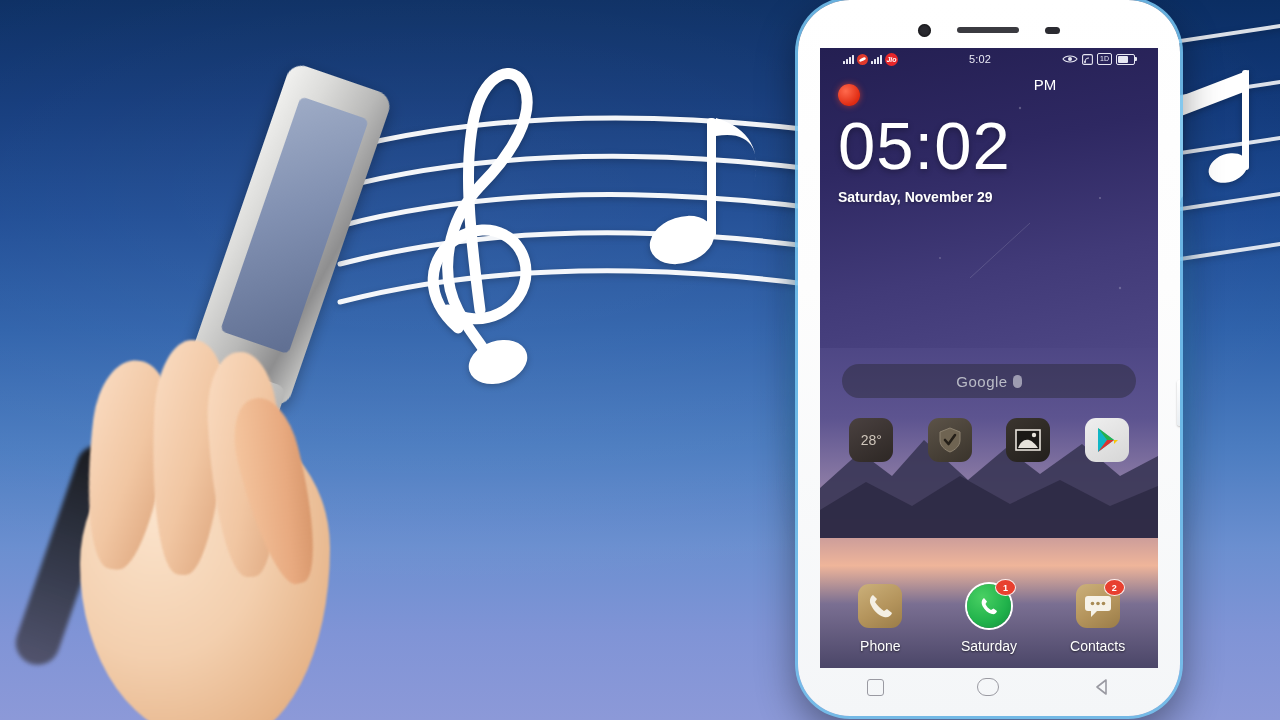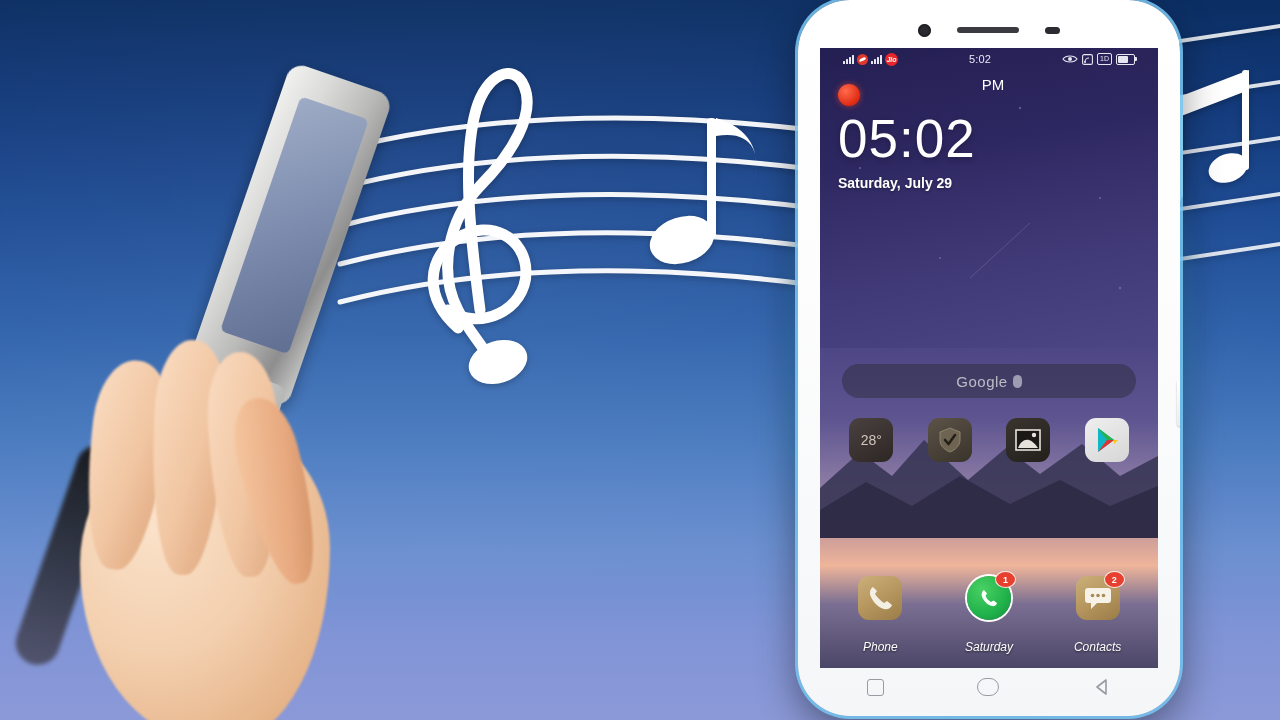--- a/index.html
+++ b/index.html
@@ -91,23 +91,23 @@
   .jio{background:#e8262a;color:#fff;font-size:7px;font-weight:bold;border-radius:50%;
      width:13px;height:13px;display:flex;align-items:center;justify-content:center;font-style:italic;}
   .batt{width:17px;height:9px;border:1.2px solid #e7e7f2;border-radius:2px;position:relative;}
   .batt:after{content:"";position:absolute;right:-3px;top:2px;width:2px;height:4px;background:#e7e7f2;border-radius:0 1px 1px 0;}
   .batt span{position:absolute;left:1px;top:1px;bottom:1px;width:60%;background:#e7e7f2;border-radius:1px;display:block;}
   .badge1d{border:1.2px solid #e7e7f2;border-radius:2px;font-size:7px;padding:0 2px;line-height:10px;}
 
   .reddot{position:absolute;left:18px;top:36px;width:22px;height:22px;border-radius:50%;
      background:radial-gradient(circle at 35% 32%, #ff6a4d, #e02b12 70%);box-shadow:0 0 6px rgba(255,70,40,.6);}
   .clock{position:absolute;left:18px;top:64px;color:#fff;}
-  .clock .big{font-size:53px;font-weight:300;letter-spacing:1px;line-height:1;
+  .clock .big{font-size:67px;font-weight:300;letter-spacing:1px;line-height:1;
      text-shadow:0 2px 6px rgba(0,0,0,.3);}
-  .clock .ampm{font-size:15px;font-weight:400;vertical-align:top;margin-left:6px;position:relative;top:-36px;}
+  .clock .ampm{font-size:15px;font-weight:400;vertical-align:top;margin-left:23px;position:relative;top:-36px;}
   .clock .date{font-size:14px;font-weight:700;margin-top:10px;text-shadow:0 1px 3px rgba(0,0,0,.35);}
 
   
   .home{position:absolute;left:0;top:300px;right:0;bottom:0;
      background:linear-gradient(180deg,#4e4785 0%,#5d5490 22%,#8a7aa4 42%,#c89a9a 58%,#efb59a 68%,#7a6f92 80%,#4b4668 100%);}
   .mountains{position:absolute;left:0;right:0;top:70px;height:120px;}
   .google-bar{position:absolute;left:22px;right:22px;top:16px;height:34px;border-radius:18px;
      background:rgba(40,40,52,.45);display:flex;align-items:center;justify-content:center;gap:5px;}
   .g-logo{font-size:15px;letter-spacing:.5px;color:#cfd2d8;opacity:.85;}
   .g-mic{width:9px;height:13px;border-radius:5px;background:rgba(220,220,230,.6);}
@@ -124,21 +124,21 @@
   .dots i{width:5px;height:5px;border-radius:50%;background:rgba(255,255,255,.45);display:block;}
   .dots i.on{background:#fff;}
 
   .dock{position:absolute;left:6px;right:6px;bottom:14px;display:flex;justify-content:space-around;}
   .dapp{width:62px;text-align:center;}
   .dicon{width:44px;height:44px;border-radius:11px;margin:0 auto;position:relative;
      display:flex;align-items:center;justify-content:center;}
   .gold{background:linear-gradient(150deg,#cbb07a 0%,#b4945c 55%,#9a7c48 100%);}
   .wa{background:radial-gradient(circle at 35% 30%,#49d063,#20b24b 60%,#128c3b 100%);border-radius:50%;
      box-shadow:0 0 0 2px #fff;}
-  .dlabel{margin-top:20px;font-size:12px;color:#fff;text-shadow:0 1px 2px rgba(0,0,0,.6);font-style:italic;}
+  .dlabel{margin-top:10px;font-size:14px;color:#fff;text-shadow:0 1px 2px rgba(0,0,0,.6);}
   .nbadge{position:absolute;right:-5px;top:-5px;min-width:15px;height:15px;border-radius:50%;
      background:#e8402f;color:#fff;font-size:9px;font-weight:bold;display:flex;align-items:center;justify-content:center;
      border:1.5px solid rgba(255,255,255,.9);padding:0 2px;}
 
   .navbar{position:absolute;left:22px;right:22px;bottom:8px;height:42px;display:flex;
      align-items:center;justify-content:space-around;}
   .nsq{width:15px;height:15px;border:1.6px solid #9a9aa2;border-radius:3px;}
   .nhome{width:20px;height:16px;border:1.6px solid #9a9aa2;border-radius:9px;}
   .side-btn{position:absolute;right:-3px;top:380px;width:6px;height:46px;border-radius:3px;
      background:linear-gradient(180deg,#ffffff,#e9eef2);box-shadow:0 1px 2px rgba(0,0,0,.25);}
@@ -275,21 +275,21 @@
               </span>
           </div>
         </div>
 
         <div class="reddot"></div>
 
         <div class="clock">
           <div>
             <span class="big">05:02</span><span class="ampm">PM</span>
           </div>
-          <div class="date">Saturday, July 29</div>
+          <div class="date">Saturday, November 29</div>
         </div>
       </div>
 
       <div class="home">
         <svg class="mountains" viewBox="0 0 338 120" preserveAspectRatio="none">
           <path d="M0 70 L40 34 L72 58 L104 22 L148 62 L186 30 L220 56 L262 26 L300 58 L338 38 L338 120 L0 120Z" fill="#3b3757" opacity=".92"></path>
           <path d="M0 92 L46 64 L92 88 L140 58 L190 86 L240 62 L290 88 L338 68 L338 120 L0 120Z" fill="#2d2a45" opacity=".9"></path>
         </svg>
 
         <div class="google-bar">

